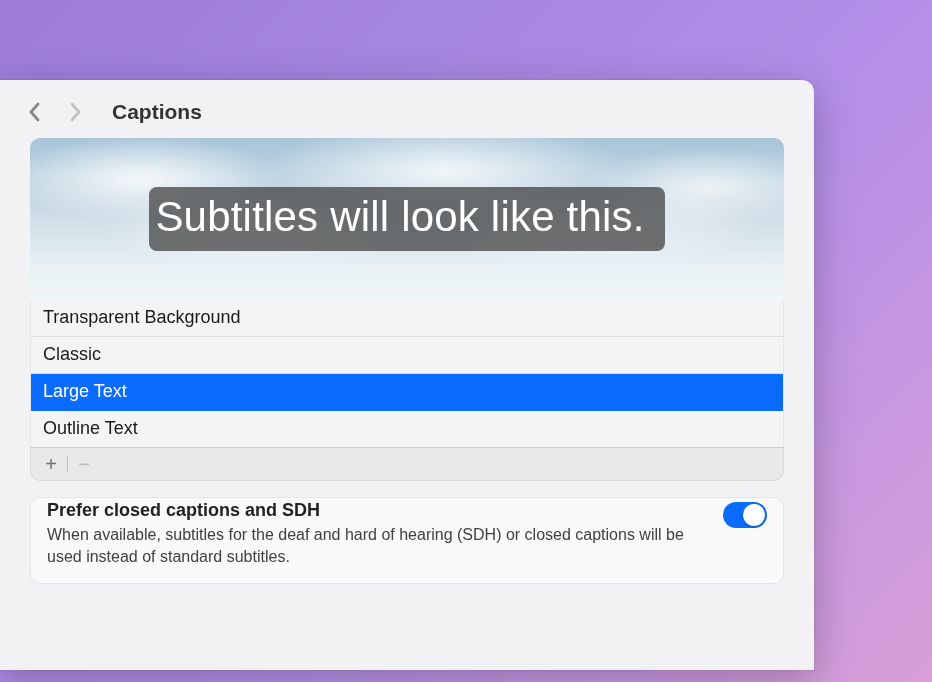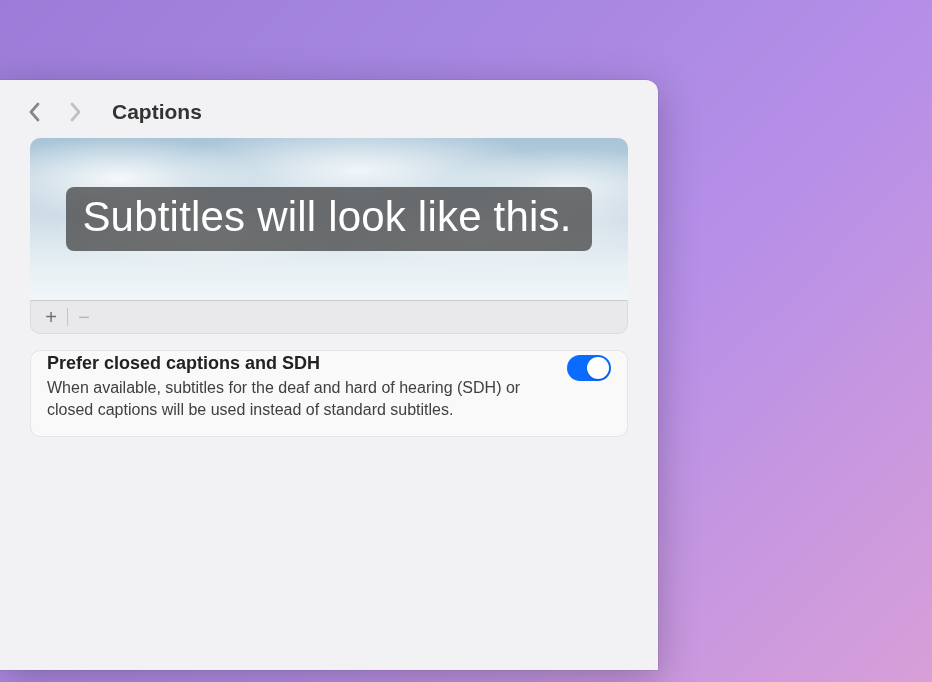--- a/index.html
+++ b/index.html
@@ -11,21 +11,21 @@
     body {
       width: 932px;
       height: 682px;
       background: linear-gradient(135deg, #9c7cd8 0%, #a586e0 30%, #b68fe8 60%, #d89fd8 100%);
       overflow: hidden;
     }
     .window {
       position: absolute;
       top: 80px;
       left: 0;
-      width: 658px;
+      width: 814px;
       height: 590px;
       background: #f2f2f4;
       border-radius: 0 12px 0 0;
       box-shadow: 0 10px 40px rgba(0,0,0,0.25), 0 0 0 0.5px rgba(0,0,0,0.1);
       padding: 0;
       overflow: hidden;
     }
     .header {
       display: flex;
       align-items: center;
@@ -76,21 +76,21 @@
         radial-gradient(ellipse 180px 55px at 90% 30%, rgba(255,255,255,0.7), transparent 70%),
         radial-gradient(ellipse 220px 60px at 30% 55%, rgba(255,255,255,0.6), transparent 70%),
         radial-gradient(ellipse 240px 60px at 75% 55%, rgba(255,255,255,0.55), transparent 70%);
     }
     .subtitle-overlay {
       position: relative;
       background: rgba(60,60,60,0.72);
       color: #fff;
       font-size: 42px;
       font-weight: 500;
-      padding: 6px 20px 10px 16px;
+      padding: 6px 20px 10px 6px;
       border-radius: 8px;
       letter-spacing: 0.2px;
     }
     .styles-list {
       background: #f4f4f6;
       border-left: 1px solid rgba(0,0,0,0.06);
       border-right: 1px solid rgba(0,0,0,0.06);
     }
     .style-row {
       padding: 7px 12px 8px 12px;
@@ -201,20 +201,34 @@
     </div>
     <div class="title">Captions</div>
   </div>
 
   <div class="content">
 
     <div class="preview-panel">
       <div class="subtitle-overlay">Subtitles will look like this.</div>
     </div>
 
+    <div class="styles-list">
+      <div class="style-row">
+        <span>Transparent Background</span>
+      </div>
+      <div class="style-row">
+        <span>Classic</span>
+      </div>
+      <div class="style-row selected">
+        <span>Large Text</span>
+      </div>
+      <div class="style-row">
+        <span>Outline Text</span>
+      </div>
+    </div>
 
     <div class="list-controls">
       <div class="ctrl-btn">
         <span>+</span>
       </div>
       <div class="ctrl-divider"></div>
       <div class="ctrl-btn disabled">
         <span>−</span>
       </div>
     </div>

